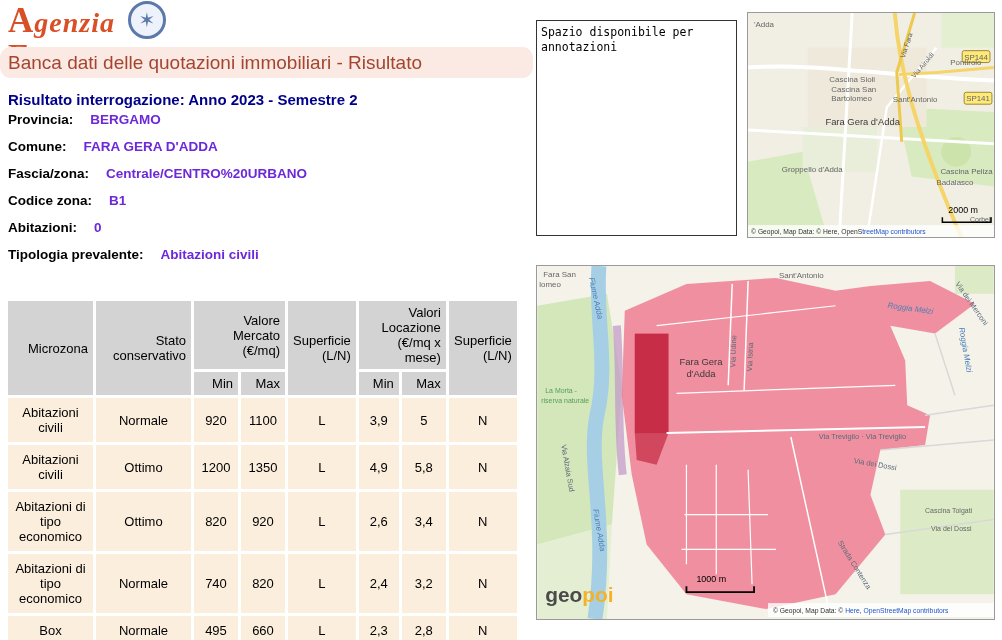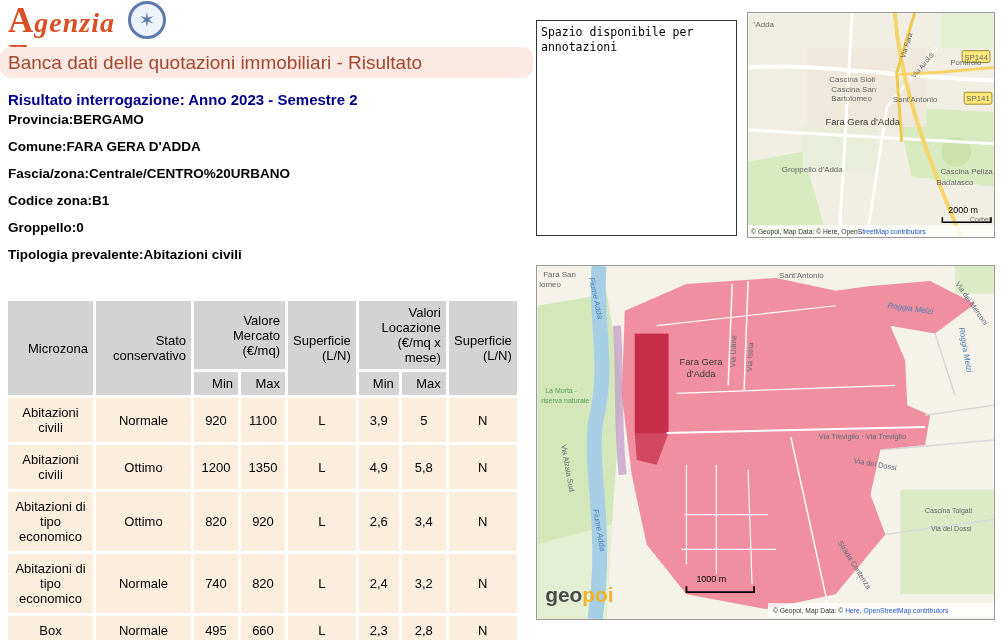--- a/index.html
+++ b/index.html
@@ -17,21 +17,21 @@
             color: #5b79ab; font-size: 20px; }
 
   
   .banner { position: absolute; top: 47px; left: 0; width: 533px; height: 31px; background: #fbe9e4;
             display: flex; align-items: center; padding-left: 8px; color: #a5452f; font-size: 19px; border-radius: 11px; }
 
   
   .result-heading { position: absolute; top: 91px; left: 8px; color: #00008b; font-weight: bold; font-size: 15px; }
   .fields { position: absolute; top: 112px; left: 8px; }
   .field { height: 27px; font-size: 13.5px; font-weight: bold; color: #000; white-space: nowrap; }
-  .field-value { color: #000000; margin-left: 0; }
+  .field-value { color: #6d28d9; margin-left: 17px; }
 
   
   .quote-table { position: absolute; top: 298px; left: 5px; border-collapse: separate; border-spacing: 3px; background: #fff; }
   .quote-table th { background: #d3d3d3; font-size: 13px; font-weight: normal; text-align: right;
                     vertical-align: middle; padding: 4px 5px; color: #000; }
   .quote-table td { background: #fbeedd; font-size: 13px; text-align: center; vertical-align: middle; padding: 7px 3px; color: #000; }
   .w-tip  { width: 85px; } .w-stato { width: 95px; }
   .w-min  { width: 44px; } .w-max  { width: 44px; }
   .w-sup  { width: 64px; } .w-min2 { width: 40px; }
   .w-max2 { width: 44px; } .w-sup2 { width: 68px; }
@@ -73,21 +73,21 @@
     <span>Banca dati delle quotazioni immobiliari - Risultato</span>
   </div>
 
   <div class="result-heading">Risultato interrogazione: Anno 2023 - Semestre 2</div>
 
   <div class="fields">
     <div class="field"><span class="field-label">Provincia:</span><span class="field-value">BERGAMO</span></div>
     <div class="field"><span class="field-label">Comune:</span><span class="field-value">FARA GERA D'ADDA</span></div>
     <div class="field"><span class="field-label">Fascia/zona:</span><span class="field-value">Centrale/CENTRO%20URBANO</span></div>
     <div class="field"><span class="field-label">Codice zona:</span><span class="field-value">B1</span></div>
-    <div class="field"><span class="field-label">Groppello:</span><span class="field-value">0</span></div>
+    <div class="field"><span class="field-label">Abitazioni:</span><span class="field-value">0</span></div>
     <div class="field"><span class="field-label">Tipologia prevalente:</span><span class="field-value">Abitazioni civili</span></div>
   </div>
 
   <table class="quote-table">
     <tbody>
         <tr>
       <th class="w-tip" rowspan="2">Microzona</th>
       <th class="w-stato" rowspan="2">Stato conservativo</th>
       <th colspan="2">Valore Mercato (€/mq)</th>
       <th class="w-sup" rowspan="2">Superficie (L/N)</th>

